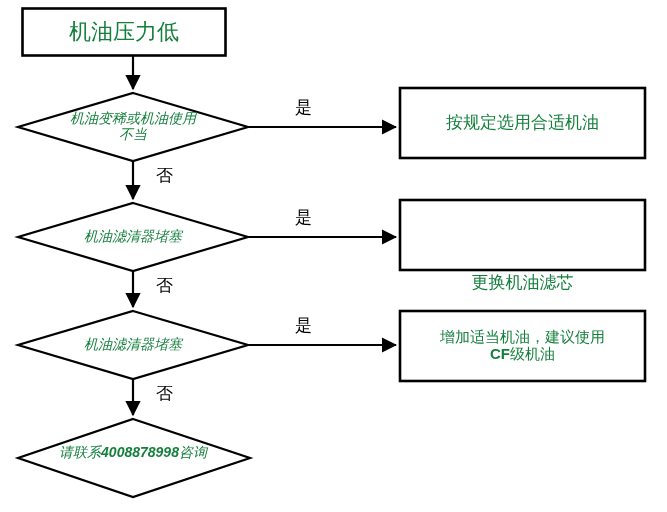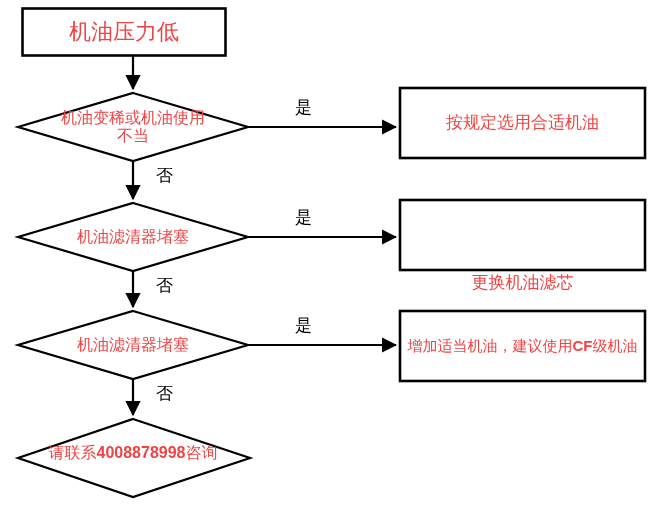--- a/index.html
+++ b/index.html
@@ -21,27 +21,27 @@
     top: 0;
     width: 667px;
     height: 512px;
   }
   .node-text {
     position: absolute;
     display: flex;
     align-items: center;
     justify-content: center;
     text-align: center;
-    color: #ef4444;
+    color: #15803d;
     font-family: "Liberation Serif", "DejaVu Serif", serif;
     line-height: 1.12;
     pointer-events: none;
   }
   .start-text { font-size: 22px; }
-  .dec-text   { font-size: 16px; }
+  .dec-text   { font-size: 14px; font-style: italic; }
   .proc-text  { font-size: 17px; }
   .proc-text-2 { font-size: 15px; }
   .bold { font-weight: bold; font-family: "Liberation Sans", sans-serif; }
   .edge-label {
     position: absolute;
     color: #000000;
     font-size: 17px;
     font-family: "Liberation Serif", "DejaVu Serif", serif;
     pointer-events: none;
   }
@@ -102,21 +102,21 @@
 
   <div class="node-text dec-text" style="left:26px; top:432px; width:214px; height:42px; flex-direction:row;">
     <span>请联系</span>
     <span><span class="bold">4008878998</span><span>咨询</span></span>
   </div>
 
   <div class="node-text proc-text" style="left:400px; top:88px; width:245px; height:70px;">按规定选用合适机油</div>
 
   <div class="node-text proc-text" style="left:400px; top:200px; width:245px; height:70px;margin-top:48px;">更换机油滤芯</div>
 
-  <div class="node-text proc-text-2" style="left:400px; top:311px; width:245px; height:70px; ">
+  <div class="node-text proc-text-2" style="left:400px; top:311px; width:245px; height:70px; flex-direction:column;">
     <span>增加适当机油，建议使用</span>
     <span><span class="bold">CF</span><span>级机油</span></span>
   </div>
 
   <div class="edge-label" style="left:295px; top:96px;">是</div>
   <div class="edge-label" style="left:295px; top:206px;">是</div>
   <div class="edge-label" style="left:295px; top:314px;">是</div>
 
   <div class="edge-label" style="left:156px; top:164px;">否</div>
   <div class="edge-label" style="left:156px; top:274px;">否</div>

